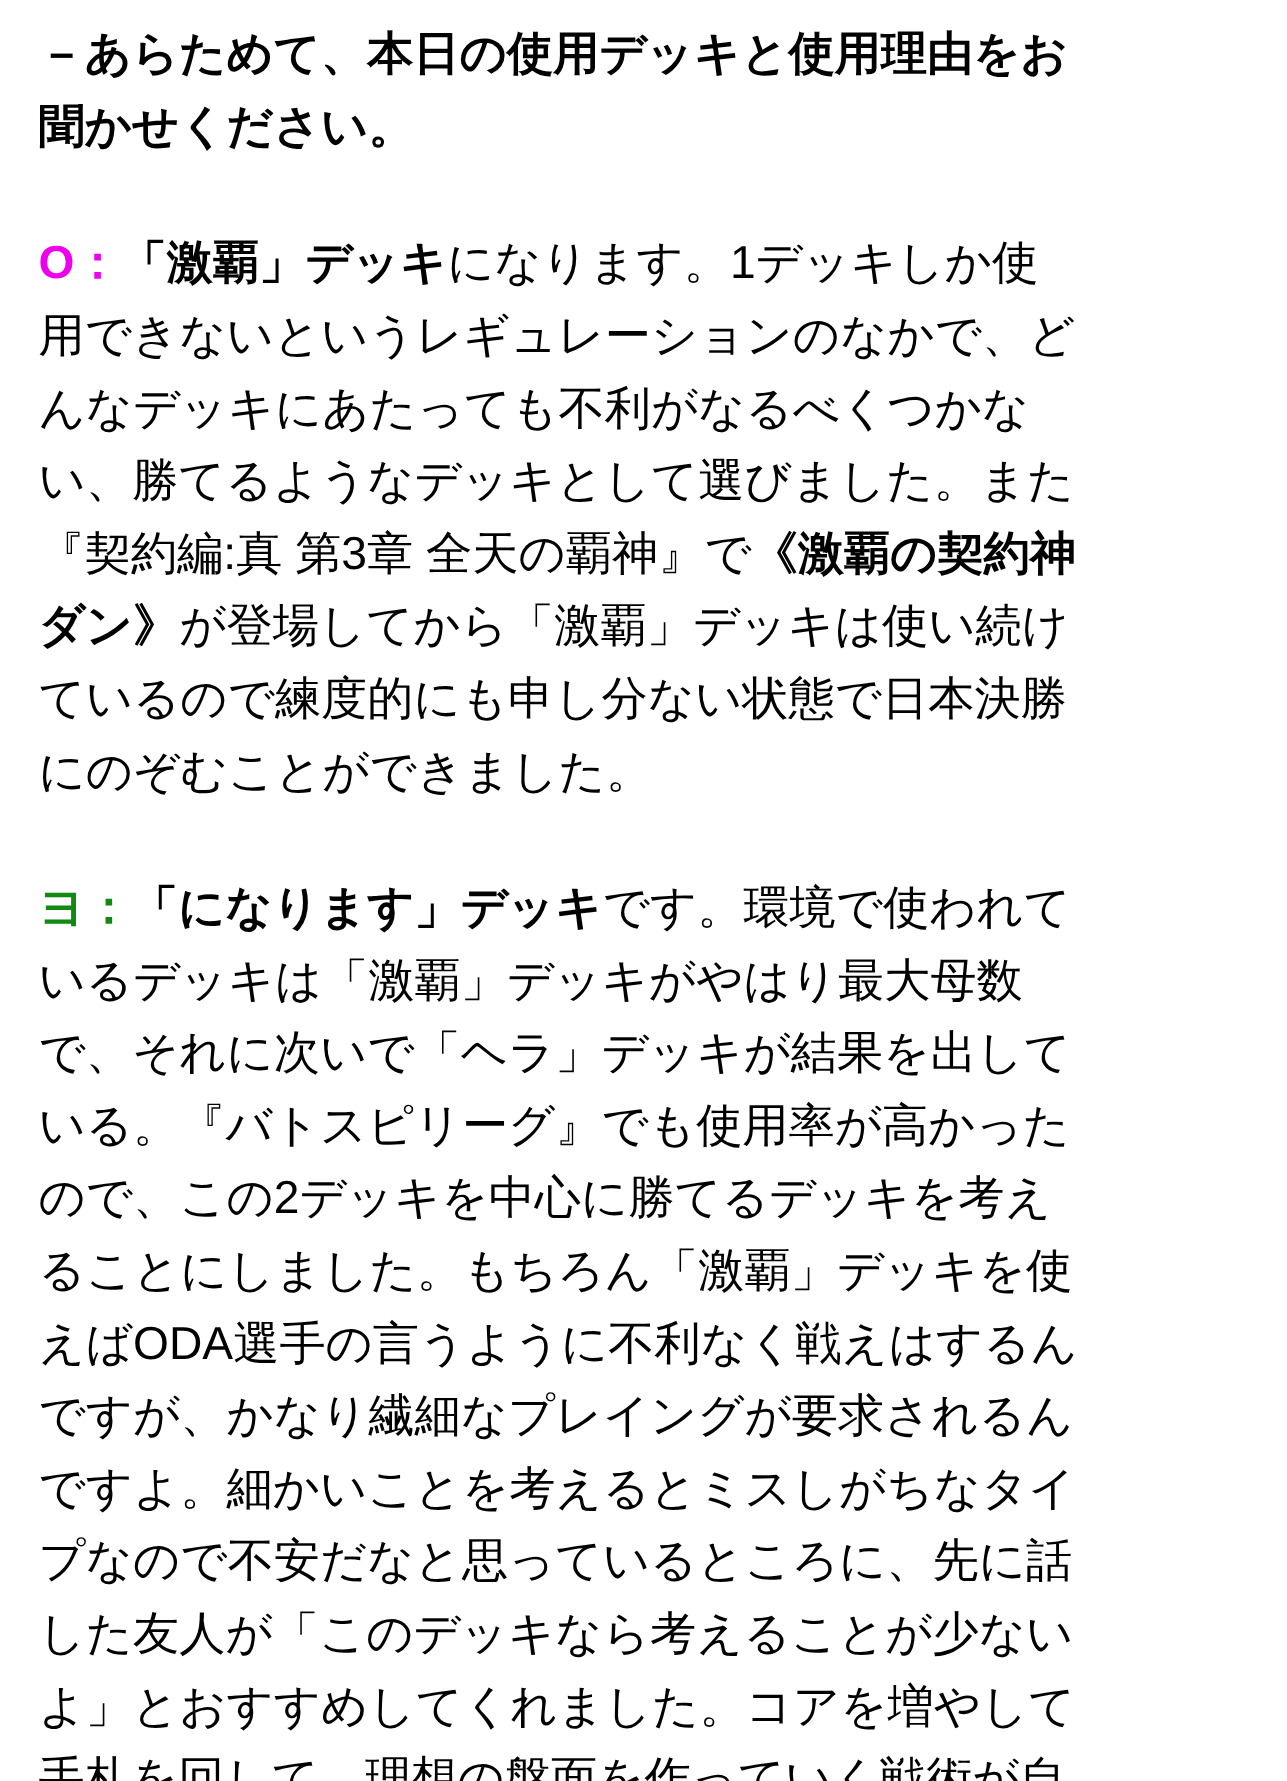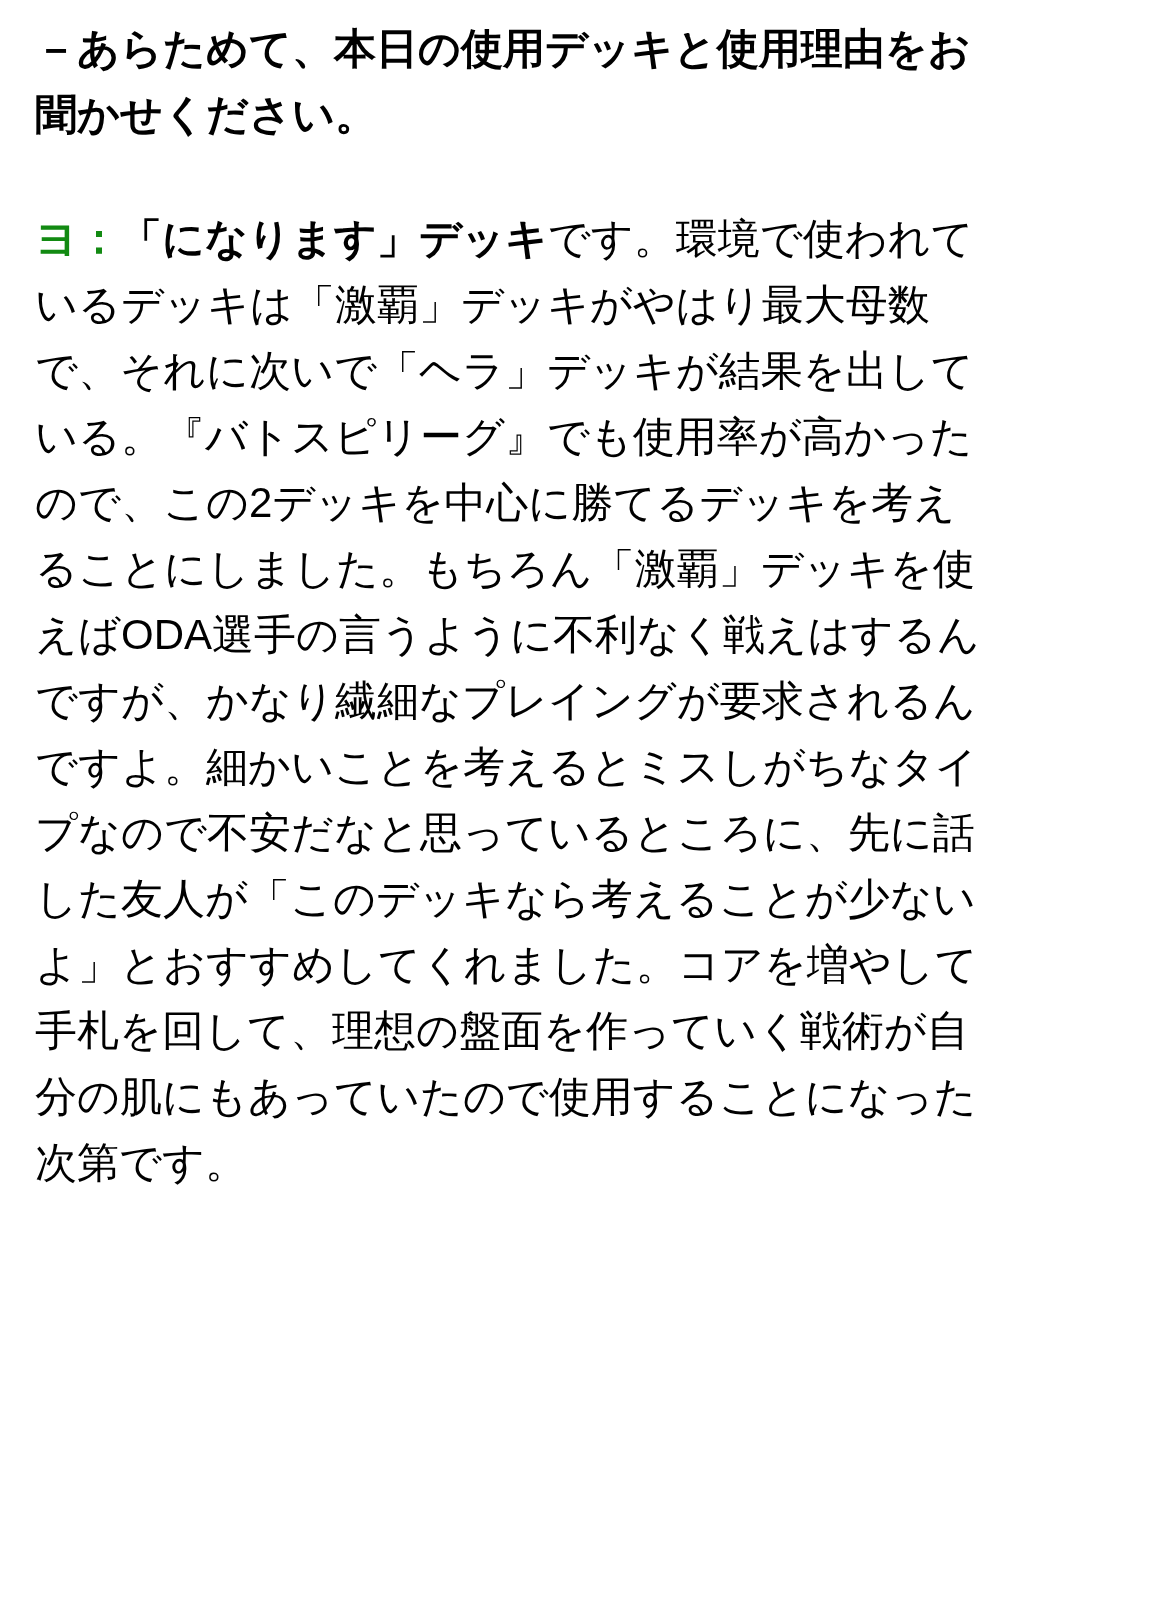--- a/index.html
+++ b/index.html
@@ -39,18 +39,21 @@
 </style>
 </head>
 <body style="background: rgb(255, 255, 255); color: rgb(0, 0, 0);">
 
 <main class="article">
 
   <h2 class="question">
     <span>－あらためて、本日の使用デッキと使用理由をお聞かせください。</span>
   </h2>
 
+  <p class="answer">
+    <span class="speaker" style="color: rgb(238, 0, 238);">O：</span><b>「激覇」デッキ</b><span>になります。1デッキしか使用できないというレギュレーションのなかで、どんなデッキにあたっても不利がなるべくつかない、勝てるようなデッキとして選びました。また『契約編:真 第3章 全天の覇神』で</span><b>《激覇の契約神ダン》</b><span>が登場してから「激覇」デッキは使い続けているので練度的にも申し分ない状態で日本決勝にのぞむことができました。</span>
+  </p>
 
   <p class="answer">
     <span class="speaker" style="color: rgb(18, 138, 18);">ヨ：</span><b>「になります」デッキ</b><span>です。環境で使われているデッキは「激覇」デッキがやはり最大母数で、それに次いで「ヘラ」デッキが結果を出している。『バトスピリーグ』でも使用率が高かったので、この2デッキを中心に勝てるデッキを考えることにしました。もちろん「激覇」デッキを使えばODA選手の言うように不利なく戦えはするんですが、かなり繊細なプレイングが要求されるんですよ。細かいことを考えるとミスしがちなタイプなので不安だなと思っているところに、先に話した友人が「このデッキなら考えることが少ないよ」とおすすめしてくれました。コアを増やして手札を回して、理想の盤面を作っていく戦術が自分の肌にもあっていたので使用することになった次第です。</span>
   </p>
 
 </main>
 
 </body></html>

